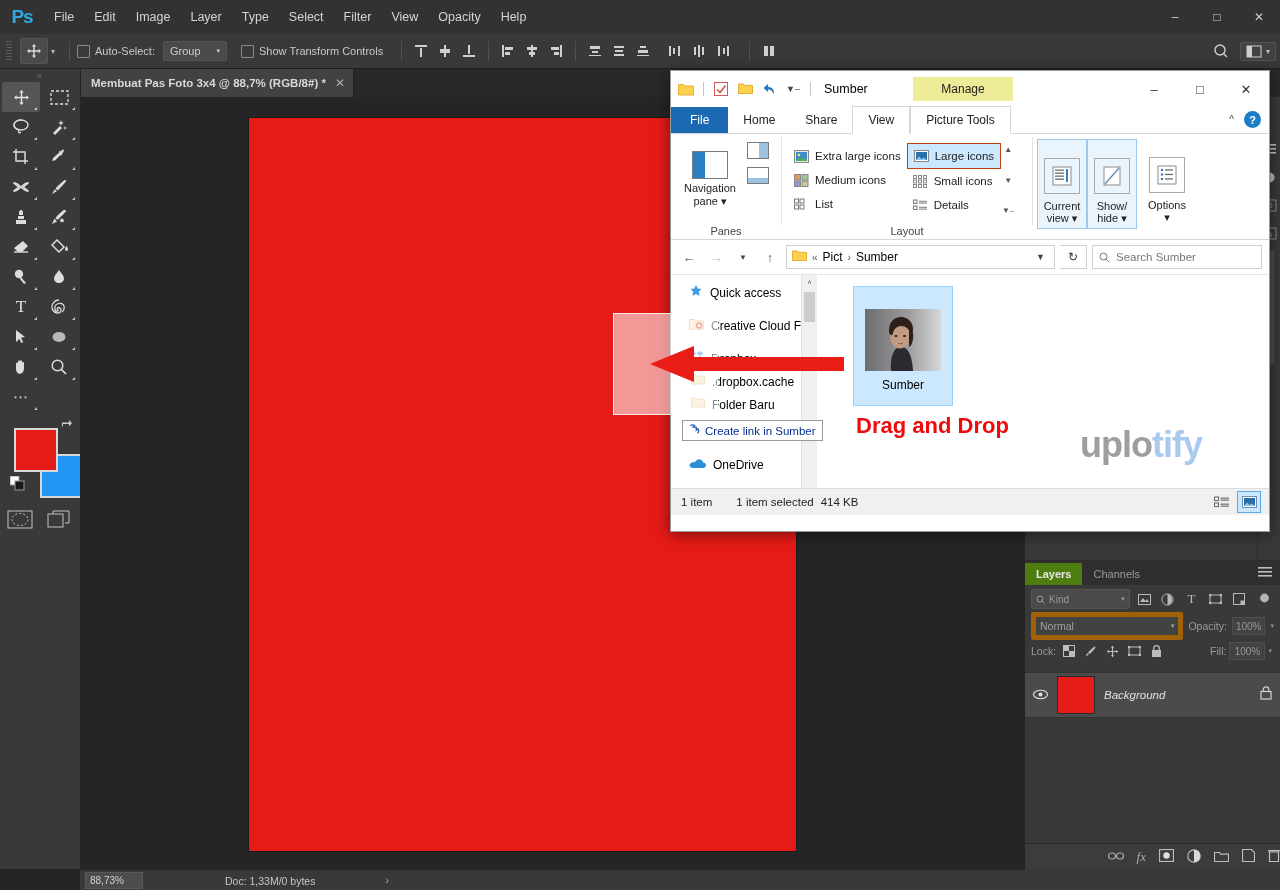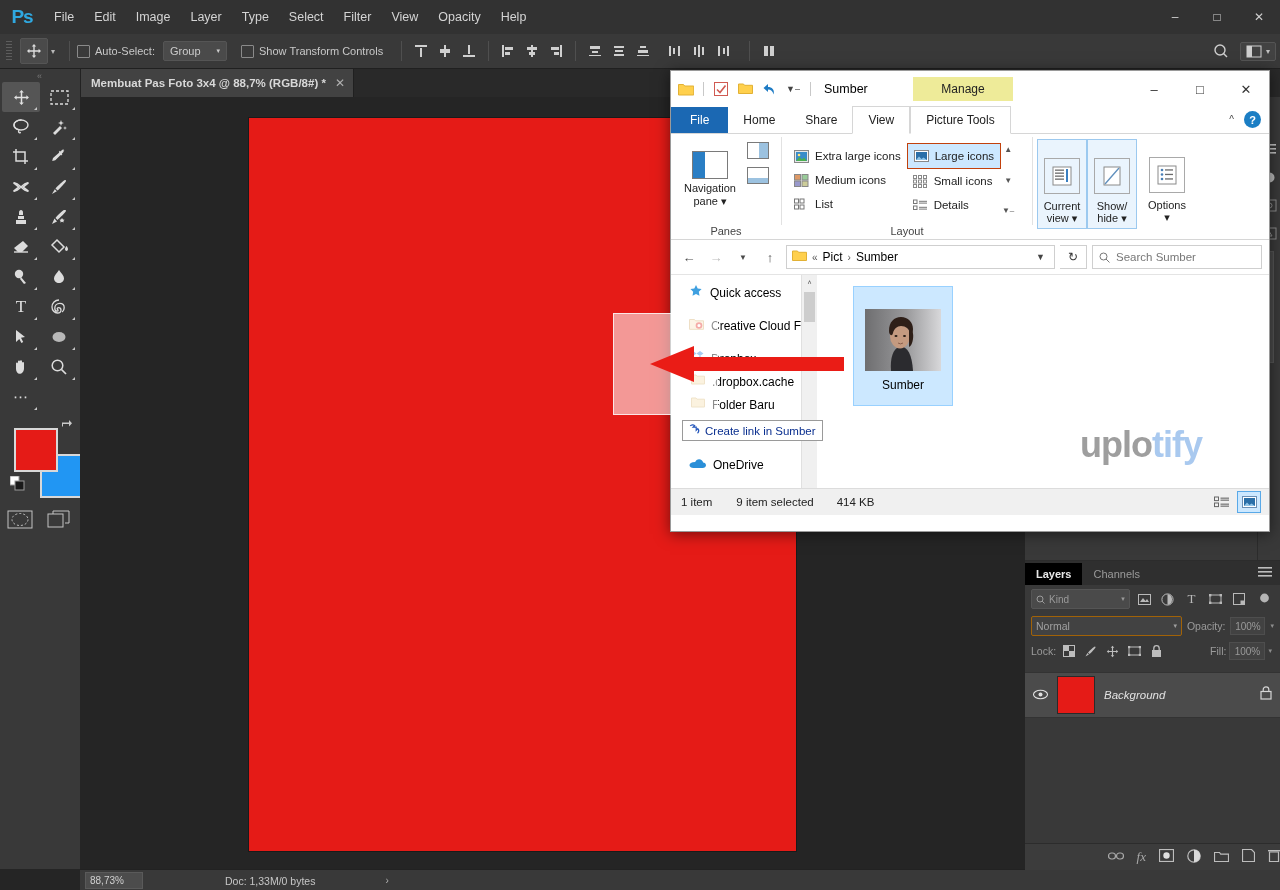--- a/index.html
+++ b/index.html
@@ -76,28 +76,28 @@
   
   .ps-rightdock{position:absolute;right:0;top:97px;width:255px;height:772px;background:#393939;}
   .dock-strip{position:absolute;right:0;top:0;width:22px;height:772px;background:#393939;
               border-left:1px solid #2c2c2c;}
   .ds-btn{width:22px;height:28px;display:flex;align-items:center;justify-content:center;color:#aaa;}
   .panel-top{position:absolute;left:0;top:0;width:233px;height:430px;background:#393939;}
   .ps-layers{position:absolute;left:0;top:463px;width:255px;height:309px;background:#393939;
              border-top:1px solid #2c2c2c;}
   .lay-tabs{height:24px;background:#2f2f2f;display:flex;align-items:flex-end;position:relative;}
   .lay-tab{height:22px;padding:0 11px;display:flex;align-items:center;font-size:11px;color:#9a9a9a;}
-  .lay-tab.active{background:#000000;color:#e8e8e8;font-weight:bold;margin-top:20px;}
+  .lay-tab.active{background:#4d7c0f;color:#e8e8e8;font-weight:bold;margin-top:20px;}
   .lay-menu{position:absolute;right:8px;top:6px;color:#bdbdbd;font-size:12px;}
   .lay-filter{height:28px;display:flex;align-items:center;padding:0 6px;gap:5px;}
   .kind-box{width:95px;height:18px;background:#4a4a4a;border:1px solid #555;border-radius:2px;
             display:flex;align-items:center;padding:0 4px;gap:4px;color:#9a9a9a;font-size:10px;}
   .fl-ico{width:20px;height:18px;display:flex;align-items:center;justify-content:center;color:#b9b9b9;font-size:12px;}
   .lay-blend{height:26px;display:flex;align-items:center;padding:0 6px;gap:5px;}
-  .blend-box{width:145px;height:18px;background:#424242;border:1px solid #a16207;border-radius:2px;
+  .blend-box{width:145px;height:18px;background:#424242;border:5px solid #a16207;border-radius:2px;
              display:flex;align-items:center;justify-content:space-between;padding:0 4px;color:#a0a0a0;font-size:10.5px;}
   .op-lbl{color:#9a9a9a;font-size:10.5px;}
   .op-val{width:34px;height:16px;background:#424242;border:1px solid #4e4e4e;color:#9a9a9a;
           font-size:10px;display:flex;align-items:center;justify-content:center;}
   .lay-lock{height:24px;display:flex;align-items:center;padding:0 6px;gap:3px;}
   .lk-ico{width:19px;height:18px;display:flex;align-items:center;justify-content:center;color:#bdbdbd;font-size:11px;}
   .lay-row{height:44px;background:#4b4b4b;display:flex;align-items:center;padding:0 8px;gap:9px;
            border-top:1px solid #333;border-bottom:1px solid #333;}
   .lay-thumb{width:36px;height:36px;background:#e51b17;border:1px solid #2a2a2a;}
   .lay-name{flex:1;color:#e2e2e2;font-size:11.5px;font-style:italic;}
@@ -1073,22 +1073,22 @@
               <ellipse cx="39.5" cy="27" rx="1.5" ry="1.1" fill="#241a14"></ellipse>
               <path d="M33 34q2.5 1.8 5 0" stroke="#8a5f4c" stroke-width="1" fill="none"></path>
             </svg>
           </div>
           <div class="tile-lbl">Sumber</div>
         </div>
       </div>
 
       <div class="fe-status">
         <span class="st-i1">1 item</span>
-        <span class="st-i2">9 item selected</span>
-        <span style="margin-left:23px;">414 KB</span>
+        <span class="st-i2">1 item selected</span>
+        <span style="margin-left:7px;">414 KB</span>
         <span class="st-right">
           <span class="vbtn">
             <svg width="16" height="13">
                 <rect x="0.5" y="1" width="4" height="3.6" fill="none" stroke="#666"></rect>
                 <rect x="0.5" y="7" width="4" height="3.6" fill="none" stroke="#666"></rect>
                 <g fill="#666">
                   <rect x="6.5" y="1.6" width="8.5" height="1.1"></rect>
                   <rect x="6.5" y="3.6" width="8.5" height="1.1"></rect>
                   <rect x="6.5" y="7.6" width="8.5" height="1.1"></rect>
                   <rect x="6.5" y="9.6" width="8.5" height="1.1"></rect>
@@ -1117,19 +1117,20 @@
 
   <div class="drag-tooltip">
     <span>
       <svg width="11" height="11" viewBox="0 0 11 11">
           <path d="M8.5 9.2C9.8 8 10 6 8.8 4.7L7.2 6.3V3.2H4.1l1.6-1.6C4.4.4 2.4.6 1.2 1.9" stroke="#2255bb" stroke-width="1.2" fill="none"></path>
         </svg></span>
     <span>Create link in Sumber</span>
   </div>
 
   <div class="ann-text">
+    <div>Drag and Drop</div>
   </div>
 
   <div class="watermark">
     <span class="wm-a">uplo</span><span class="wm-b">tify</span>
   </div>
 
 </div>
 
 </body></html>

